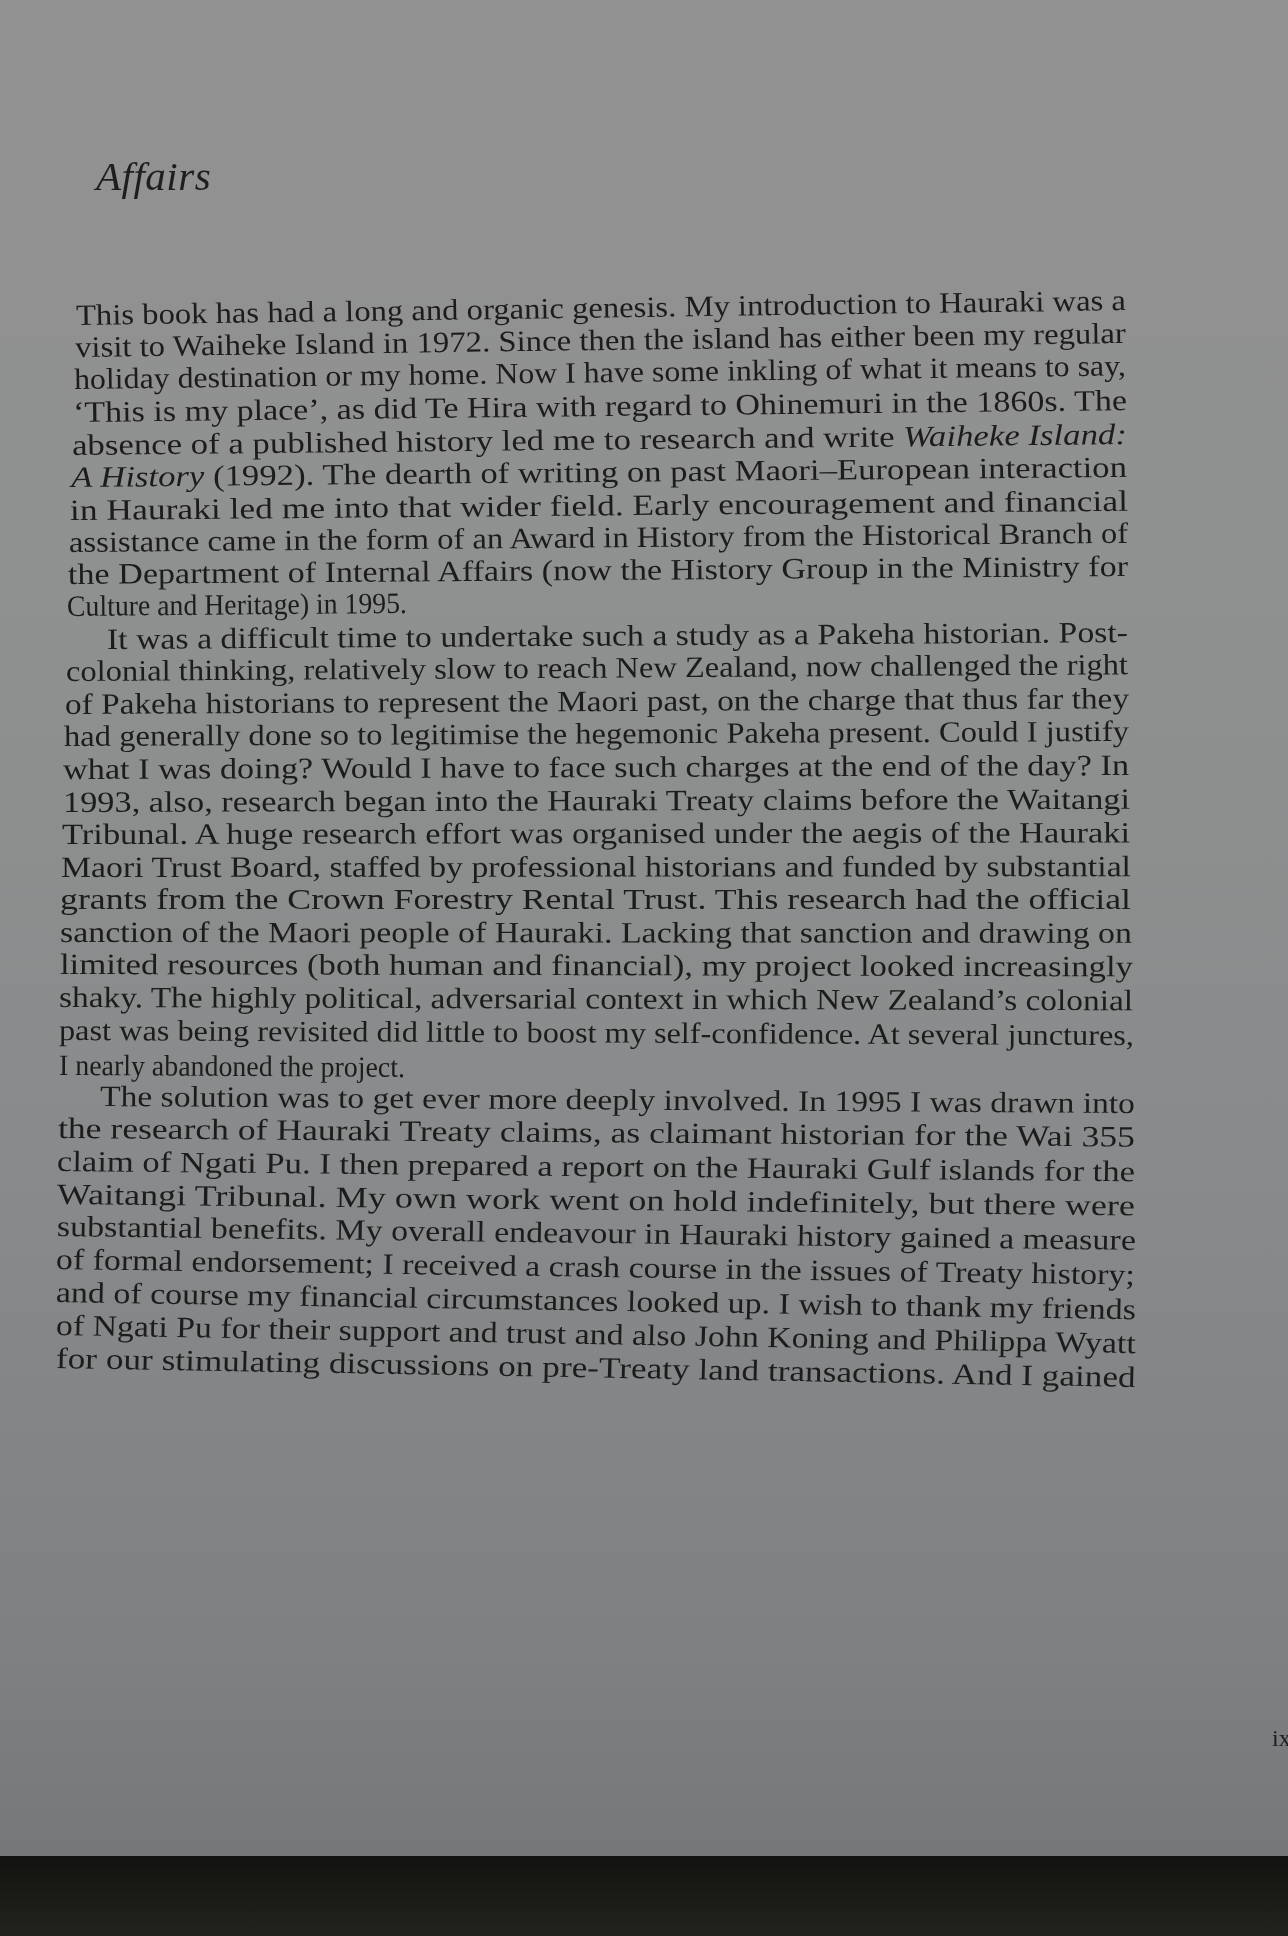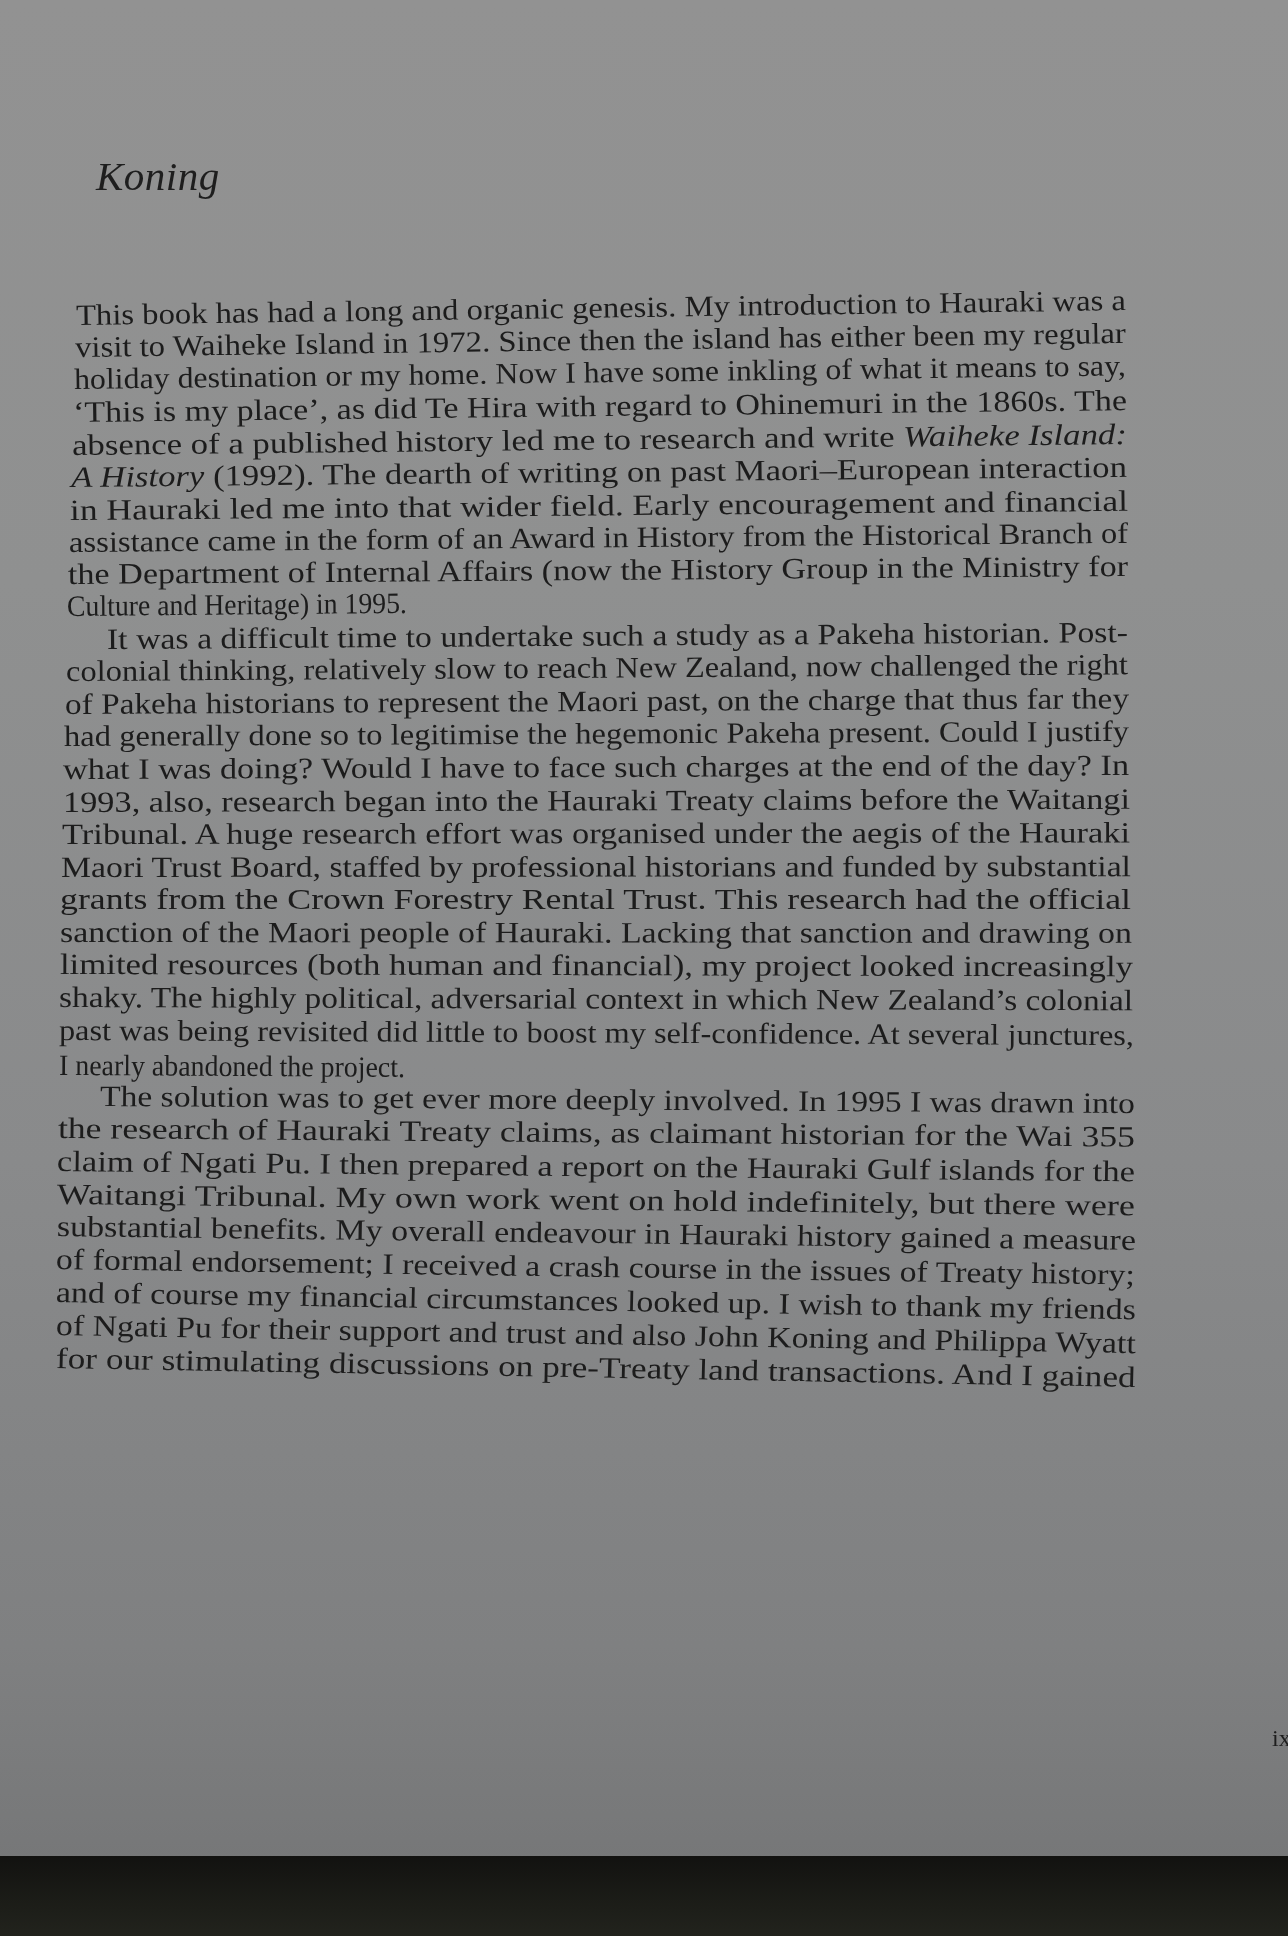--- a/index.html
+++ b/index.html
@@ -75,21 +75,21 @@
     color: #000;
     transform: scaleX(-1);
     overflow: hidden;
   }
 </style>
 </head>
 <body>
 
 <div class="page">
   <div class="ghost"></div>
-  <div class="heading">Koning</div>
+  <div class="heading">Affairs</div>
   <div class="body-text" id="body-text">
       <div class="line" style="left: 76px; top: 299px; transform: scaleX(1.1064) rotate(-0.9deg);"><span>This book has had a long and organic genesis. My introduction to Hauraki was a</span></div>
       <div class="line" style="left: 75px; top: 331px; transform: scaleX(1.1103) rotate(-0.85deg);"><span>visit to Waiheke Island in 1972. Since then the island has either been my regular</span></div>
       <div class="line" style="left: 74px; top: 363px; transform: scaleX(1.0802) rotate(-0.8deg);"><span>holiday destination or my home. Now I have some inkling of what it means to say,</span></div>
       <div class="line" style="left: 73px; top: 396px; transform: scaleX(1.1537) rotate(-0.75deg);"><span>‘This is my place’, as did Te Hira with regard to Ohinemuri in the 1860s. The</span></div>
       <div class="line" style="left: 72px; top: 429px; transform: scaleX(1.1786) rotate(-0.7deg);"><span>absence of a published history led me to research and write</span> <span class="it">Waiheke Island:</span></div>
       <div class="line" style="left: 71px; top: 461px; transform: scaleX(1.1764) rotate(-0.65deg);"><span class="it">A History</span> <span>(1992). The dearth of writing on past Maori–European interaction</span></div>
       <div class="line" style="left: 70px; top: 494px; transform: scaleX(1.2026) rotate(-0.6deg);"><span>in Hauraki led me into that wider field. Early encouragement and financial</span></div>
       <div class="line" style="left: 69px; top: 526px; transform: scaleX(1.1042) rotate(-0.55deg);"><span>assistance came in the form of an Award in History from the Historical Branch of</span></div>
       <div class="line" style="left: 68px; top: 558px; transform: scaleX(1.1559) rotate(-0.5deg);"><span>the Department of Internal Affairs (now the History Group in the Ministry for</span></div>

